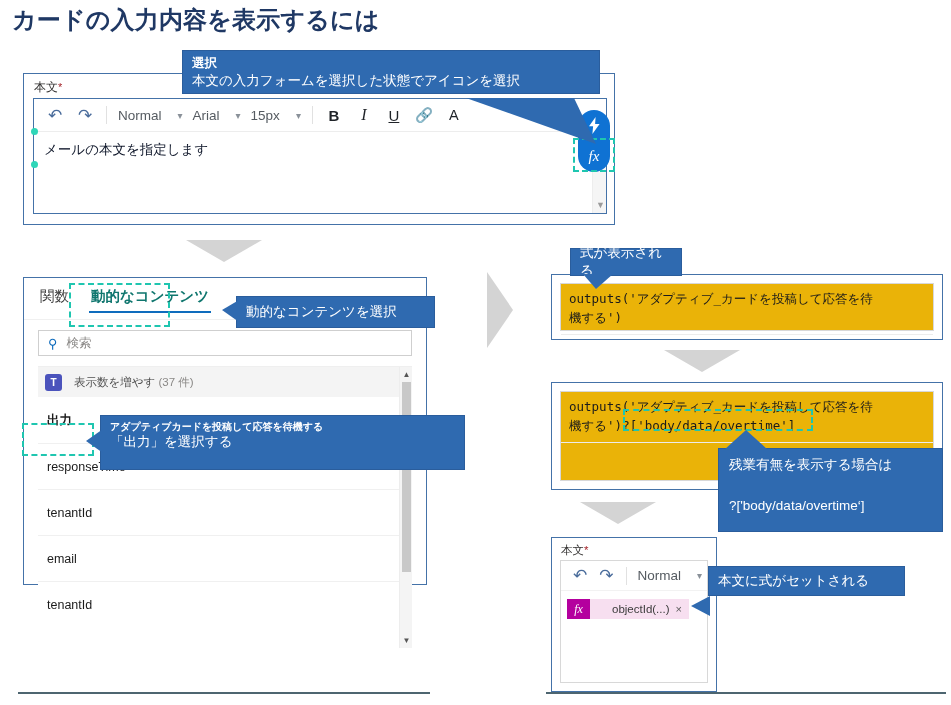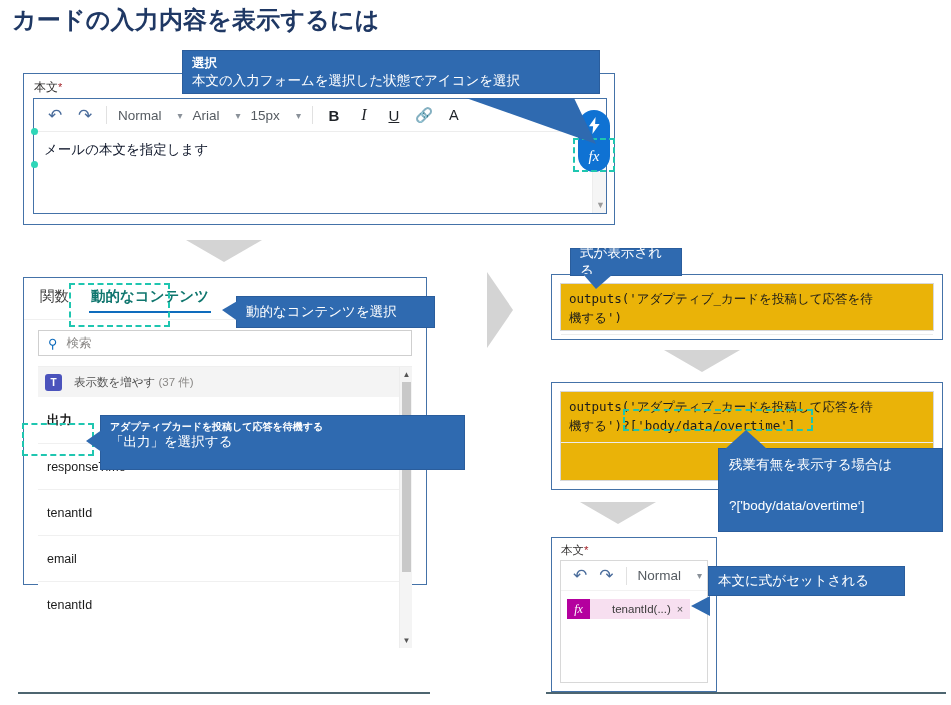--- a/index.html
+++ b/index.html
@@ -385,21 +385,21 @@
       <div class="tb-icon">↶</div>
       <div class="tb-icon">↷</div>
       <div class="tb-sep"></div>
       <div class="tb-drop">
         <span>Normal</span>
         <span class="chev">▾</span>
       </div>
     </div>
     <div id="fx-chip">
       <span class="sq">fx</span>
-      <span class="lbl">tenantId(...)</span>
+      <span class="lbl">objectId(...)</span>
       <span class="x">×</span>
     </div>
   </div>
 </div>
 
 <div class="abs callout" id="callout-set">本文に式がセットされる</div>
 <svg class="abs" style="left:691px;top:594px;" width="20" height="24">
   <polygon points="0,12 19,2 19,22" fill="#2f6ab0"></polygon>
 </svg>
 

